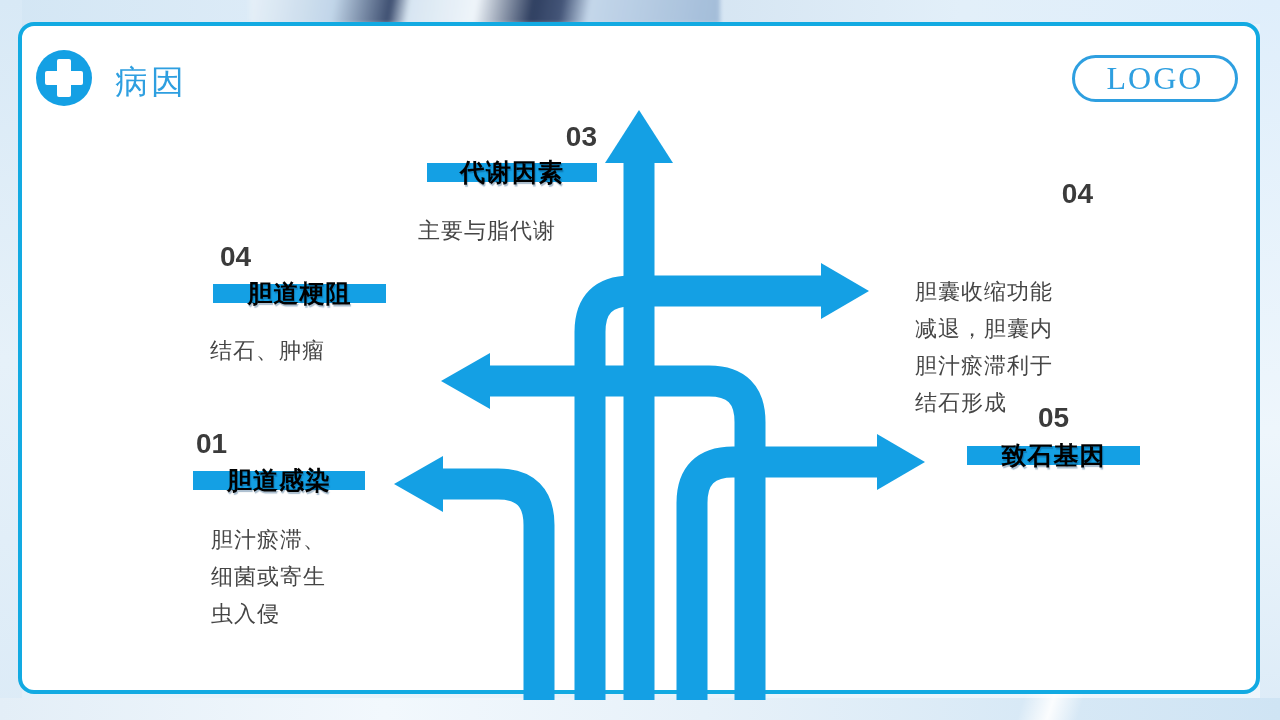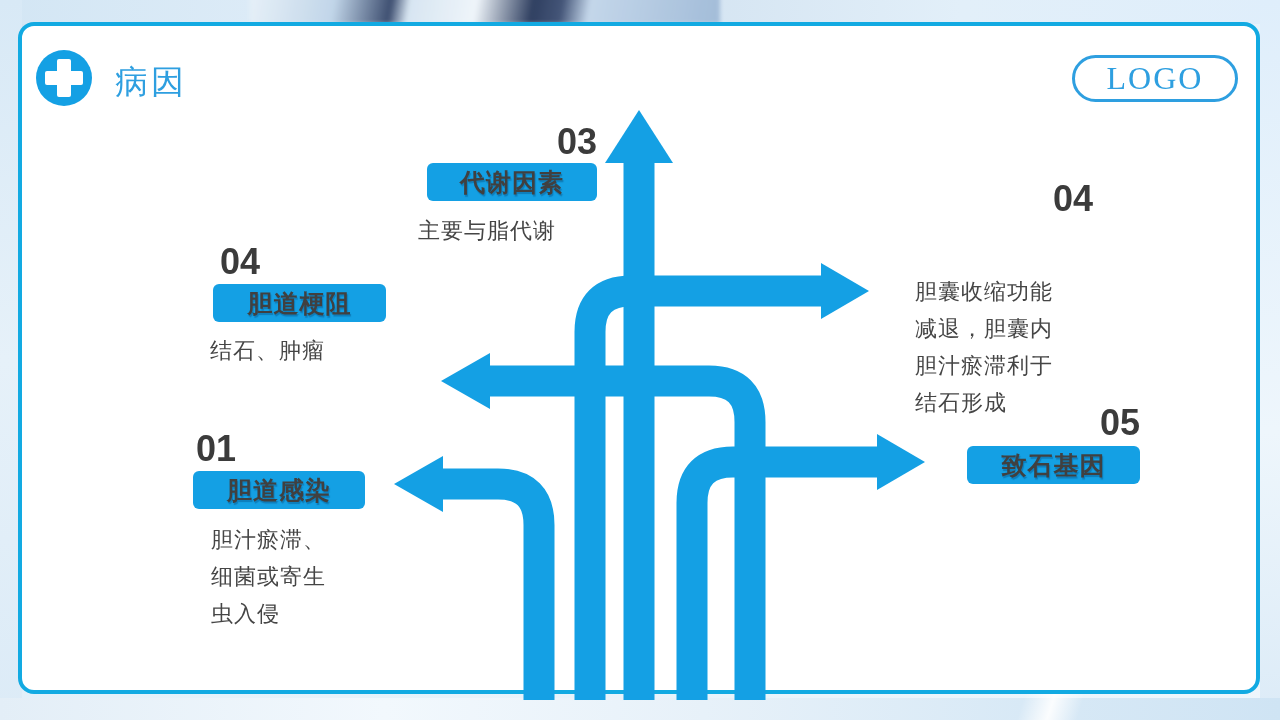--- a/index.html
+++ b/index.html
@@ -42,25 +42,25 @@
   .logo-pill{position:absolute;left:1072px;top:55px;width:166px;height:47px;box-sizing:border-box;
     border:3px solid var(--title,#2aa4e0);border-radius:26px;display:flex;align-items:center;justify-content:center;
     font-family:"Liberation Serif","DejaVu Serif",serif;font-size:32px;color:var(--title,#2aa4e0);letter-spacing:2px;}
 
   
   svg.roads{position:absolute;left:0;top:0;width:1280px;height:720px;}
   .road{fill:none;stroke:var(--arrow,#14a0e4);stroke-width:31px;}
   .head{fill:var(--arrow,#14a0e4);}
 
   
-  .num{position:absolute;font-size:36px;font-weight:bold;color:var(--number,#3b3b3b);
+  .num{position:absolute;font-size:28px;font-weight:bold;color:var(--number,#3b3b3b);
     font-family:"Liberation Sans","DejaVu Sans",sans-serif;}
   .num.r{text-align:right;}
-  .tag{position:absolute;height:38px;background:var(--label-bg,#14a0e4);border-radius:6px;
-    display:flex;align-items:center;justify-content:center;color:#404040;font-weight:bold;font-size:25px;
+  .tag{position:absolute;height:19px;background:var(--label-bg,#14a0e4);border-radius:0;
+    display:flex;align-items:center;justify-content:center;color:#000000;font-weight:bold;font-size:25px;
     letter-spacing:1px;text-shadow:1px 2px 1px rgba(0,60,110,.35);}
   .desc{position:absolute;font-family:"Liberation Serif","DejaVu Serif",serif;
     font-size:22px;line-height:37px;color:var(--desc,#454545);letter-spacing:1px;white-space:nowrap;}
 </style>
 </head>
 <body>
 
 <div class="slide">
 
   <div class="bg-top"></div>
@@ -120,16 +120,16 @@
   </div>
 
   <div class="num r" style="left:915px;top:178px;width:178px;">04</div>
   <div class="desc" style="left:915px;top:273px;">
     <div>胆囊收缩功能</div>
     <div>减退，胆囊内</div>
     <div>胆汁瘀滞利于</div>
     <div>结石形成</div>
   </div>
 
-  <div class="num r" style="left:967px;top:402px;width:173px;">05</div>
+  <div class="num r" style="left:967px;top:402px;width:173px;text-align:center;">05</div>
   <div class="tag" style="left:967px;top:446px;width:173px;">致石基因</div>
 
 </div>
 
 </body></html>

